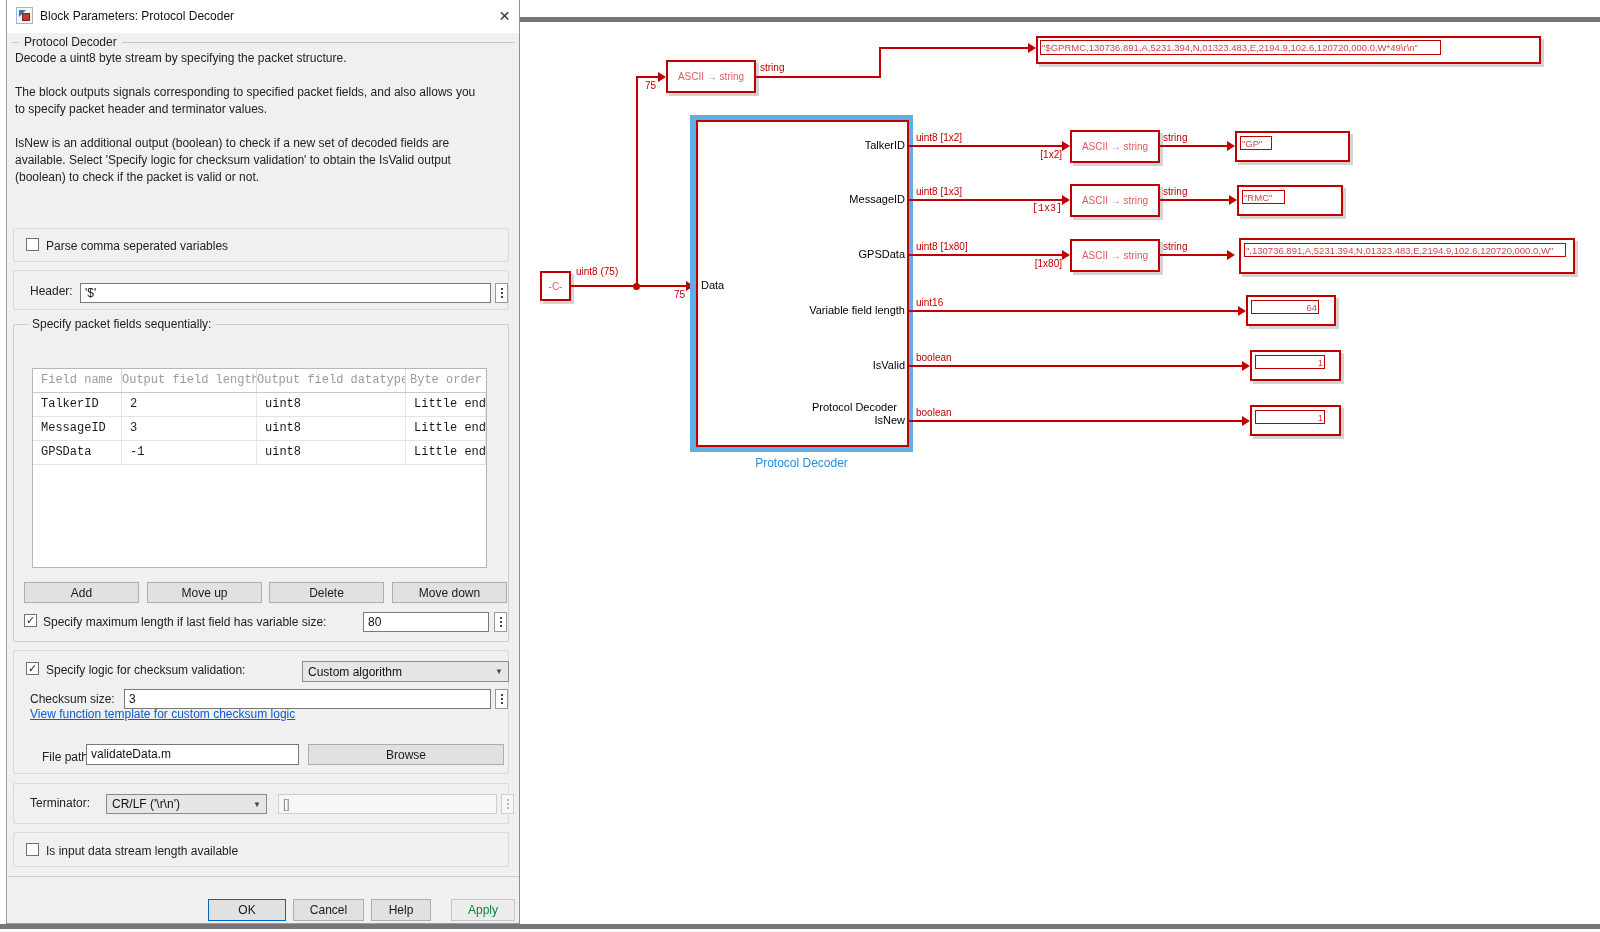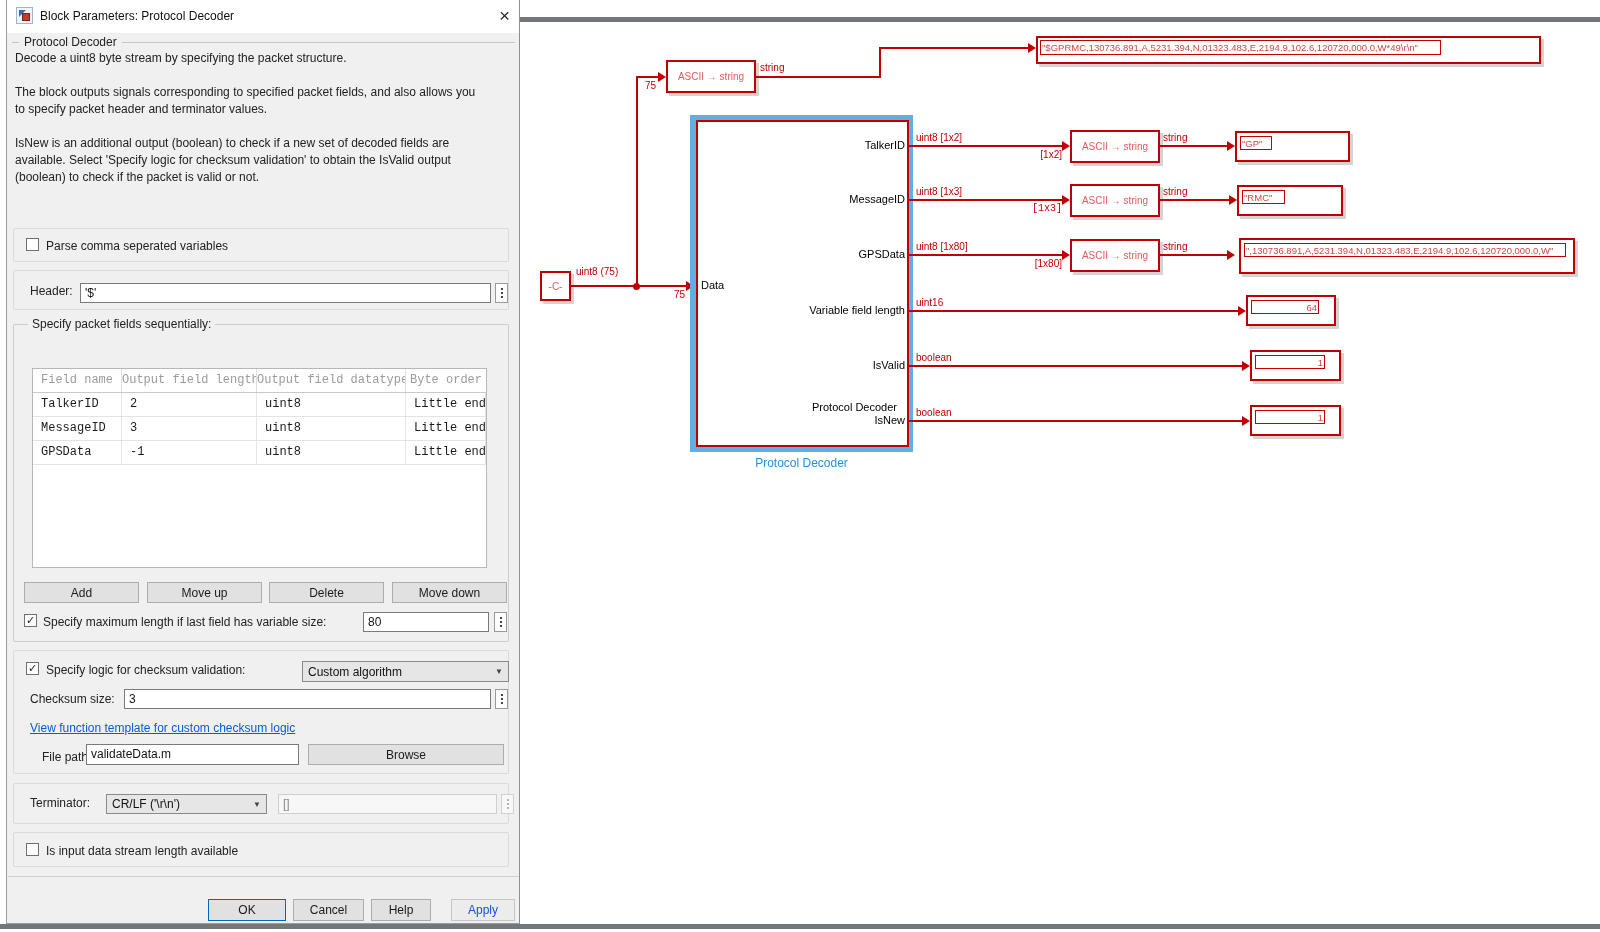--- a/index.html
+++ b/index.html
@@ -36,21 +36,21 @@
   .checkbox{width:13px;height:13px;background:#fff;border:1px solid #707070;box-sizing:border-box;
             display:flex;align-items:center;justify-content:center;font-size:11px;color:#222;line-height:11px;}
   .text-input{background:#fff;border:1px solid #7a7a7a;box-sizing:border-box;font-size:12px;line-height:18px;padding:0 4px;color:#111;white-space:nowrap;overflow:hidden;}
   .dots-btn{background:#fdfdfd;border:1px solid #9a9a9a;box-sizing:border-box;display:flex;align-items:center;justify-content:center;}
   .dots-glyph{width:2px;height:2px;background:#444;box-shadow:0 -4px 0 #444,0 4px 0 #444;}
   .dots-btn.disabled{border-color:#cfcfcf;background:#f7f7f7;}
   .dots-btn.disabled .dots-glyph{background:#b5b5b5;box-shadow:0 -4px 0 #b5b5b5,0 4px 0 #b5b5b5;}
   .btn{background:#e1e1e1;border:1px solid #adadad;box-sizing:border-box;font-size:12px;color:#1a1a1a;
        display:flex;align-items:center;justify-content:center;white-space:nowrap;}
   .btn.primary{border:1.5px solid #0067c0;}
-  .btn.disabled{color:#1d4ed8;border-color:#c5c5c5;background:#ececec;}
+  .btn.disabled{color:#15803d;border-color:#c5c5c5;background:#ececec;}
   .dropdown{background:#e6e6e6;border:1px solid #8a8a8a;box-sizing:border-box;display:flex;align-items:center;font-size:12px;color:#111;padding:0 5px;}
   .dropdown .dd-arrow{margin-left:auto;font-size:8px;color:#444;}
   .table{background:#fff;border:1px solid #b7b7b7;box-sizing:border-box;font-size:12px;}
   .t-row{display:flex;height:23px;line-height:22px;}
   .t-head{color:#9b9b9b;border-bottom:1px solid #c9c9c9;}
   .t-cell{box-sizing:border-box;padding-left:8px;border-right:1px solid #dedede;overflow:hidden;white-space:nowrap;font-family:Liberation Mono, monospace;}
   .t-cell:last-child{border-right:none;}
   .t-head .t-cell{text-align:center;padding-left:0;}
   .t-body .t-cell{border-right:1px solid #e6e6e6;}
   .t-body{border-bottom:1px solid #e3e3e3;}
@@ -258,21 +258,21 @@
       <div class="abs lbl" style="left:32px;top:12px;">Specify logic for checksum validation:</div>
       <div class="abs dropdown" style="left:288px;top:10px;width:207px;height:21px;">
         <span>Custom algorithm</span>
         <span class="dd-arrow">▼</span>
       </div>
       <div class="abs lbl" style="left:16px;top:41px;">Checksum size:</div>
       <div class="abs text-input" style="left:110px;top:38px;width:367px;height:20px;">3</div>
       <div class="abs dots-btn" style="left:481px;top:38px;width:13px;height:20px;">
           <span class="dots-glyph"></span>
         </div>
-      <div class="abs link" style="left:16px;top:70px;">View function template for custom checksum logic</div>
+      <div class="abs link" style="left:16px;top:56px;">View function template for custom checksum logic</div>
       <div class="abs lbl" style="left:28px;top:99px;">File path:</div>
       <div class="abs text-input" style="left:72px;top:93px;width:213px;height:21px;">validateData.m</div>
       <div class="abs btn" style="left:294px;top:93px;width:196px;height:21px;">Browse</div>
     </div>
 
     <div class="abs panel" style="left:6px;top:783px;width:496px;height:41px;">
       <div class="abs lbl" style="left:16px;top:12px;">Terminator:</div>
       <div class="abs dropdown" style="left:92px;top:10px;width:161px;height:20px;">
         <span>CR/LF ('\r\n')</span>
         <span class="dd-arrow">▼</span>

